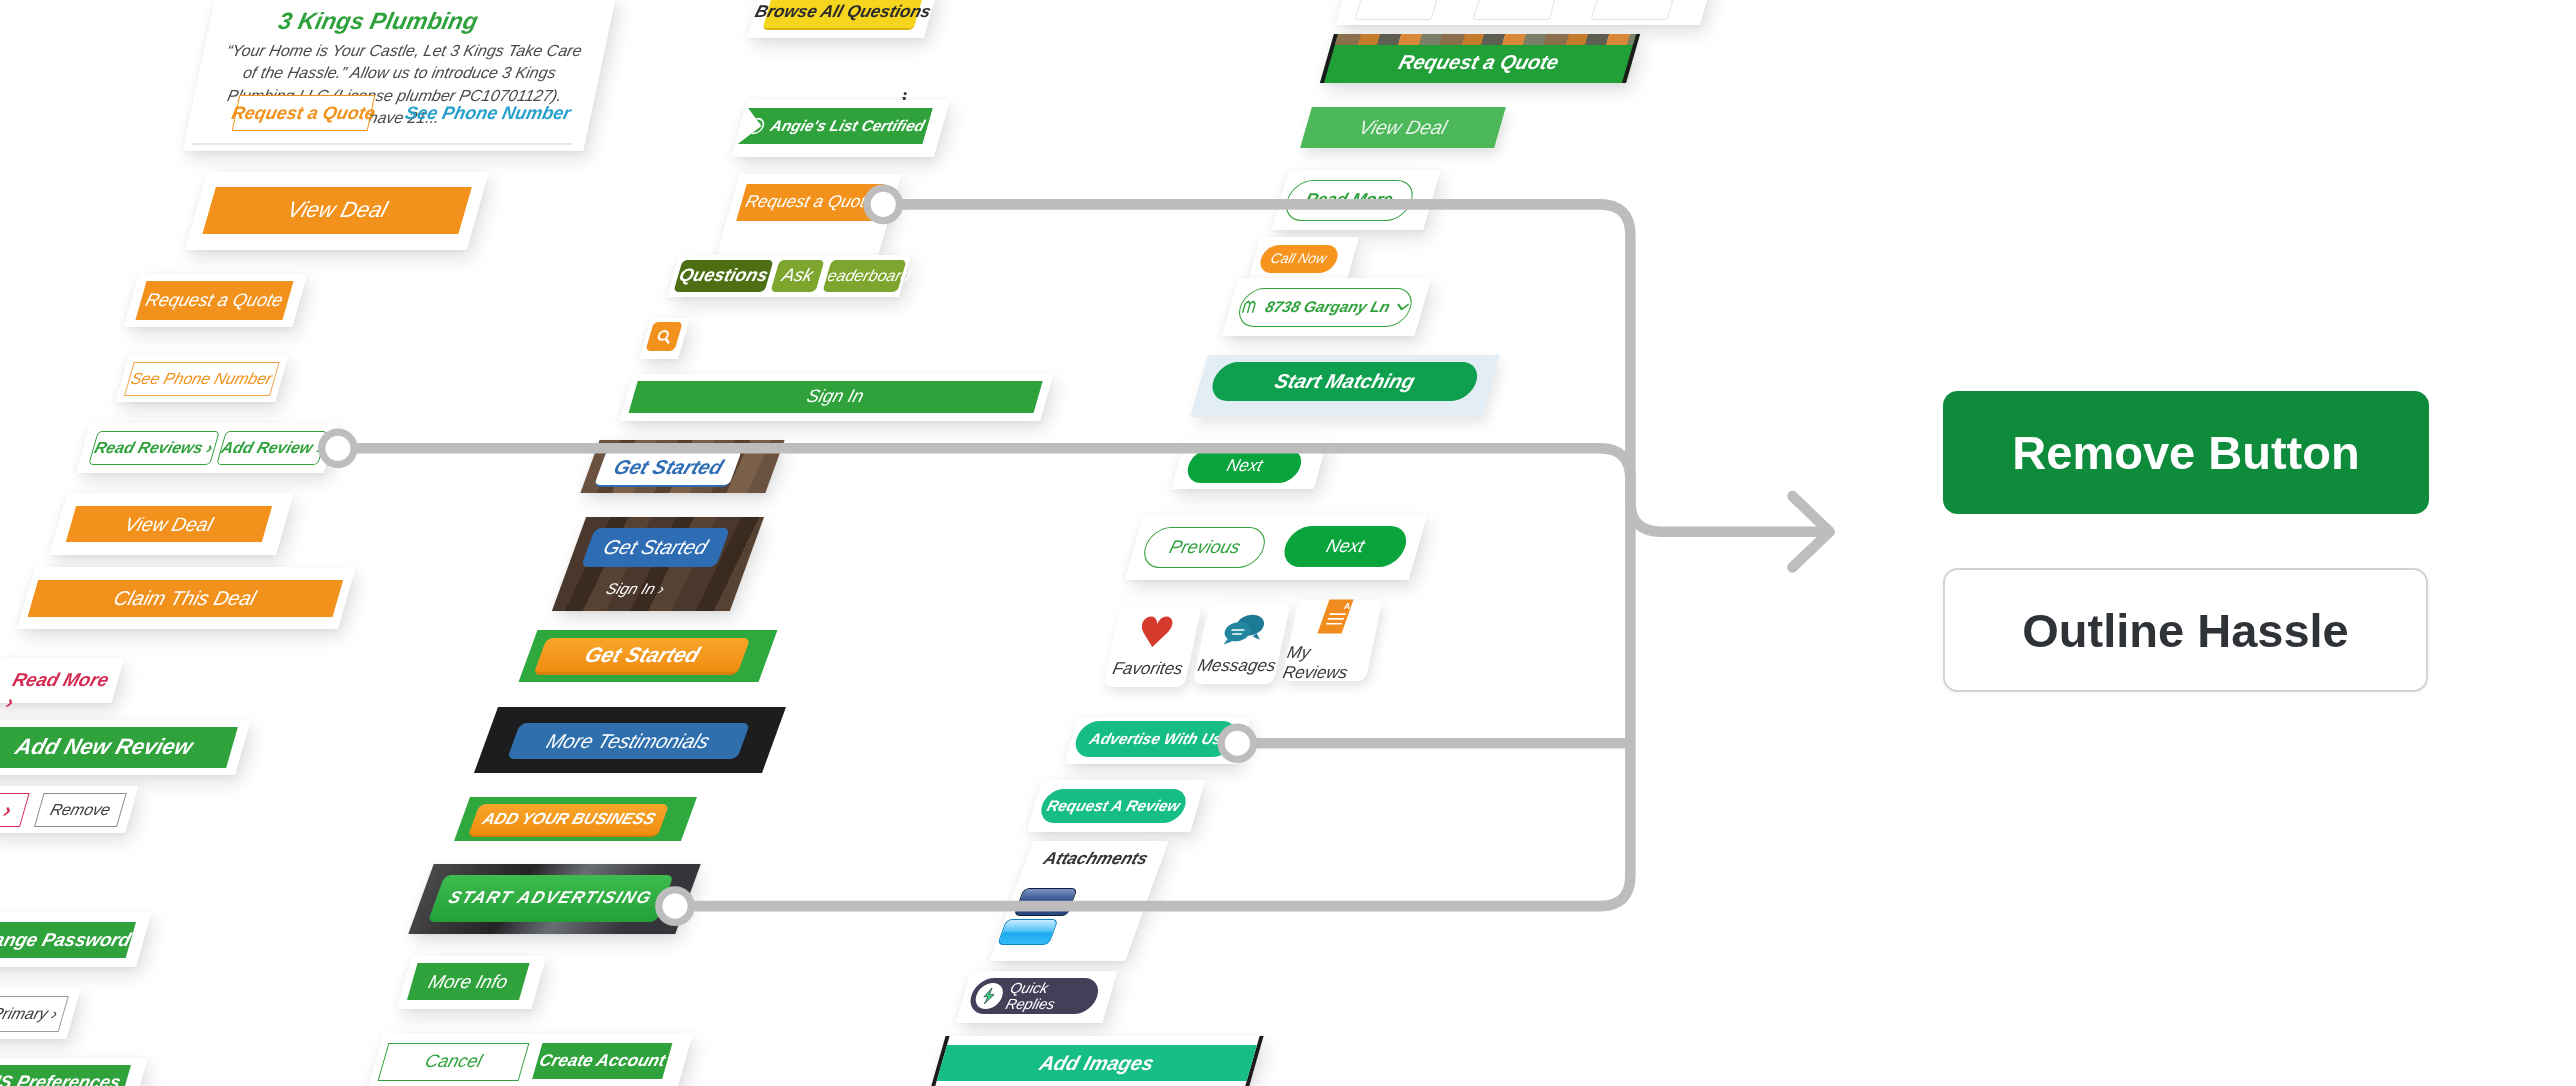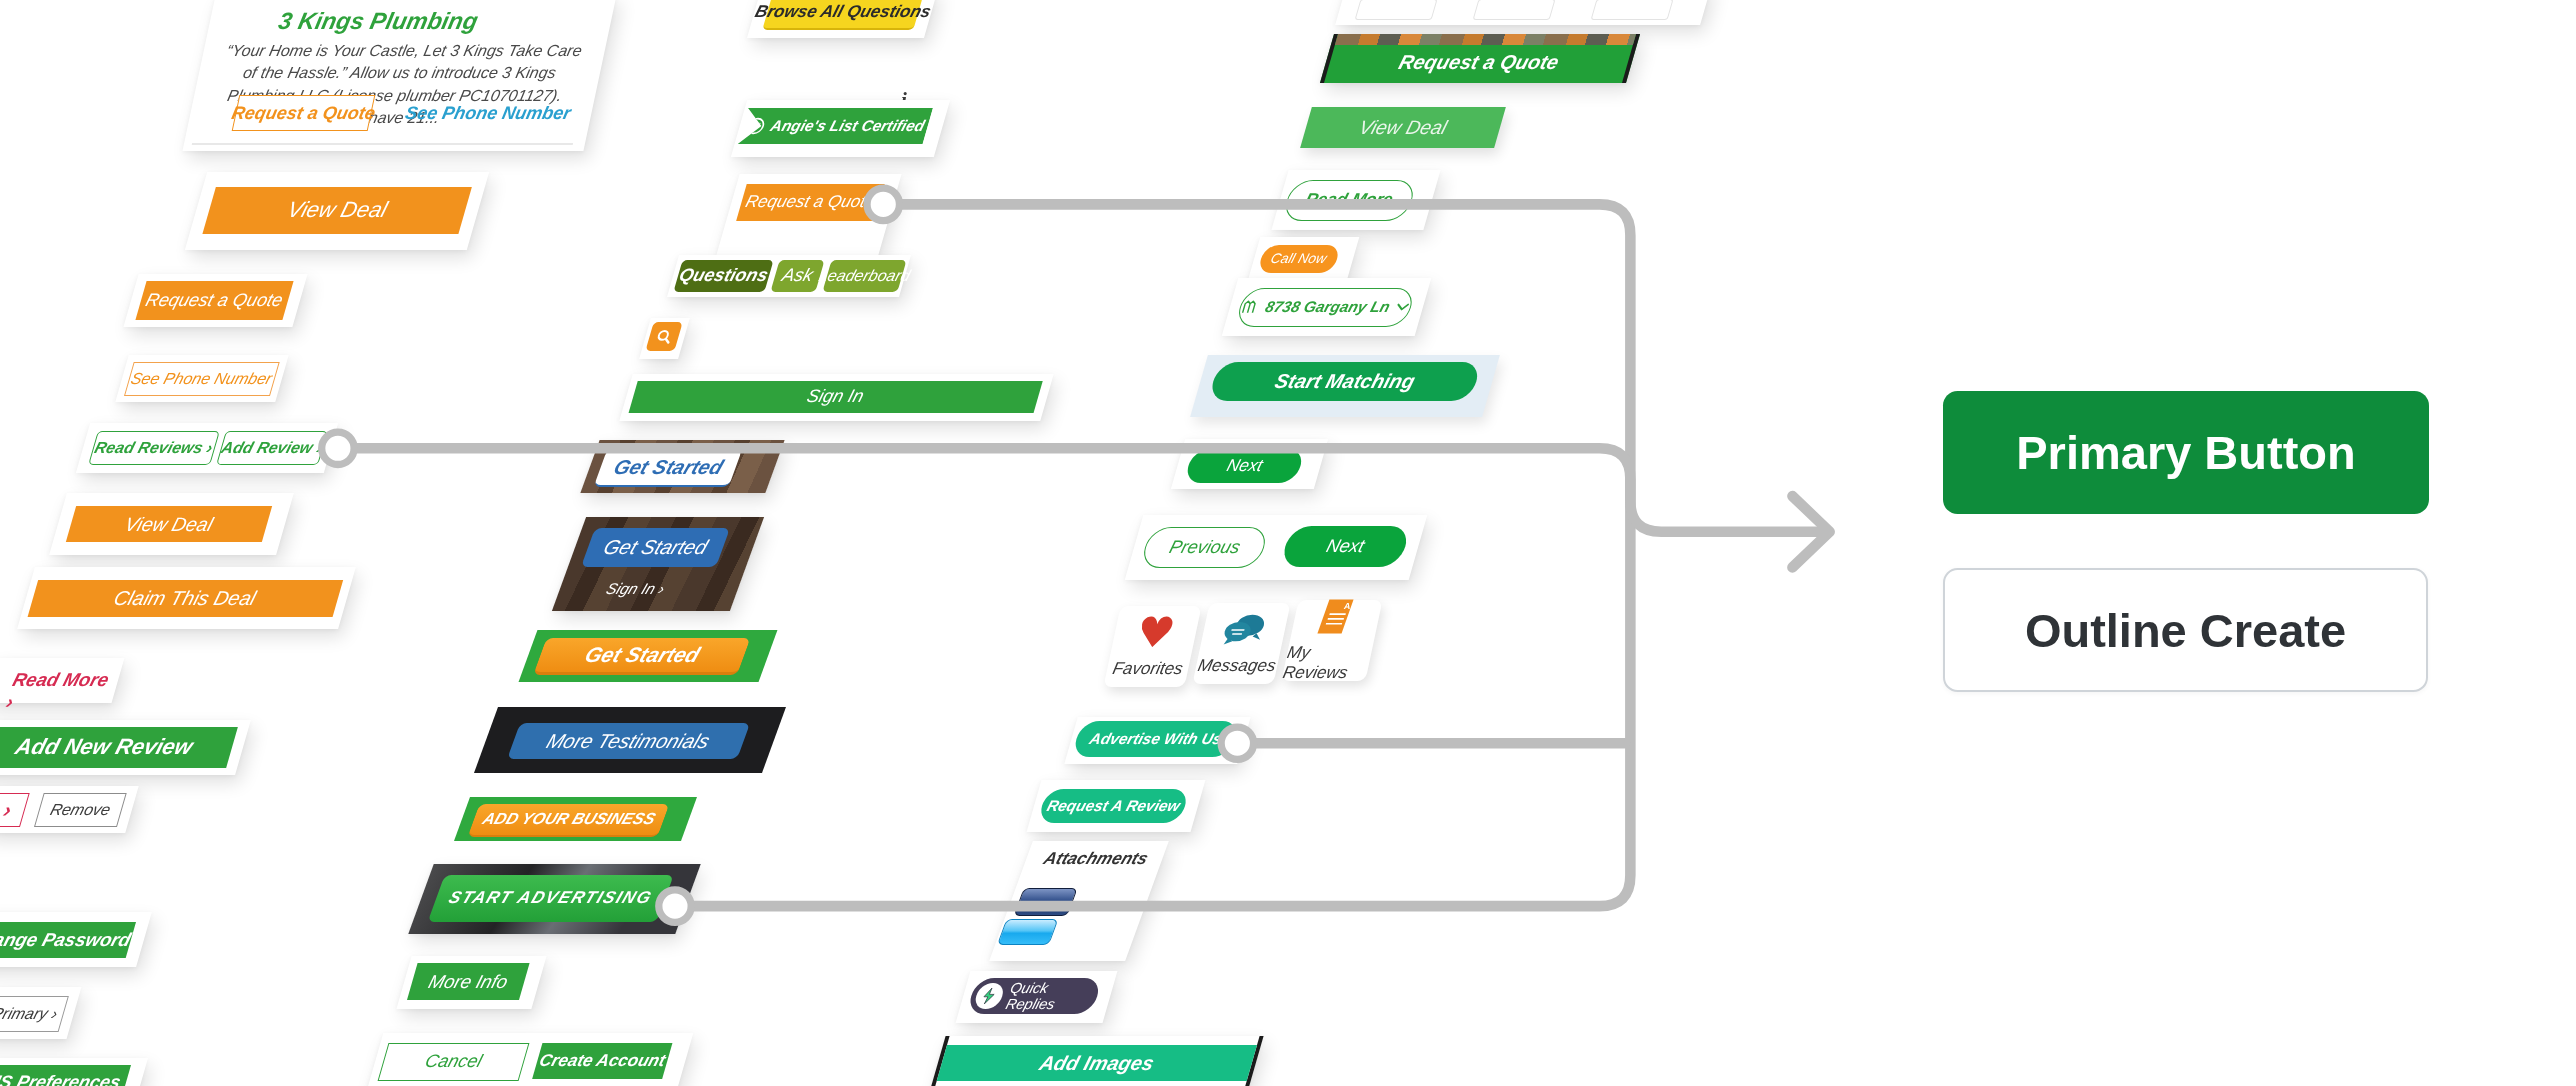--- a/index.html
+++ b/index.html
@@ -320,20 +320,20 @@
     </g>
     <g fill="#ffffff" stroke="#bdbdbd" stroke-width="9">
       <circle cx="1090" cy="252" r="20"></circle>
       <circle cx="417" cy="553" r="20"></circle>
       <circle cx="1527" cy="917" r="20"></circle>
       <circle cx="833" cy="1118" r="20"></circle>
     </g>
   </svg>
 
   <div class="target-btn" style="left:1943px;top:391px;width:486px;height:123px;background:#0e8c3b;
-              color:#fff;font-size:47px;">Primary Button</div>
+              color:#fff;font-size:47px;">Remove Button</div>
 
   <div class="target-btn" style="left:1943px;top:568px;width:481px;height:120px;background:#fff;
               border:2.4px solid #cfd4d9;color:#2f3337;font-size:47px;
-              box-shadow:0 1.6px 4.9px rgba(0,0,0,.04);">Outline Create</div>
+              box-shadow:0 1.6px 4.9px rgba(0,0,0,.04);">Outline Hassle</div>
 
 </div>
 
 
 </body></html>

